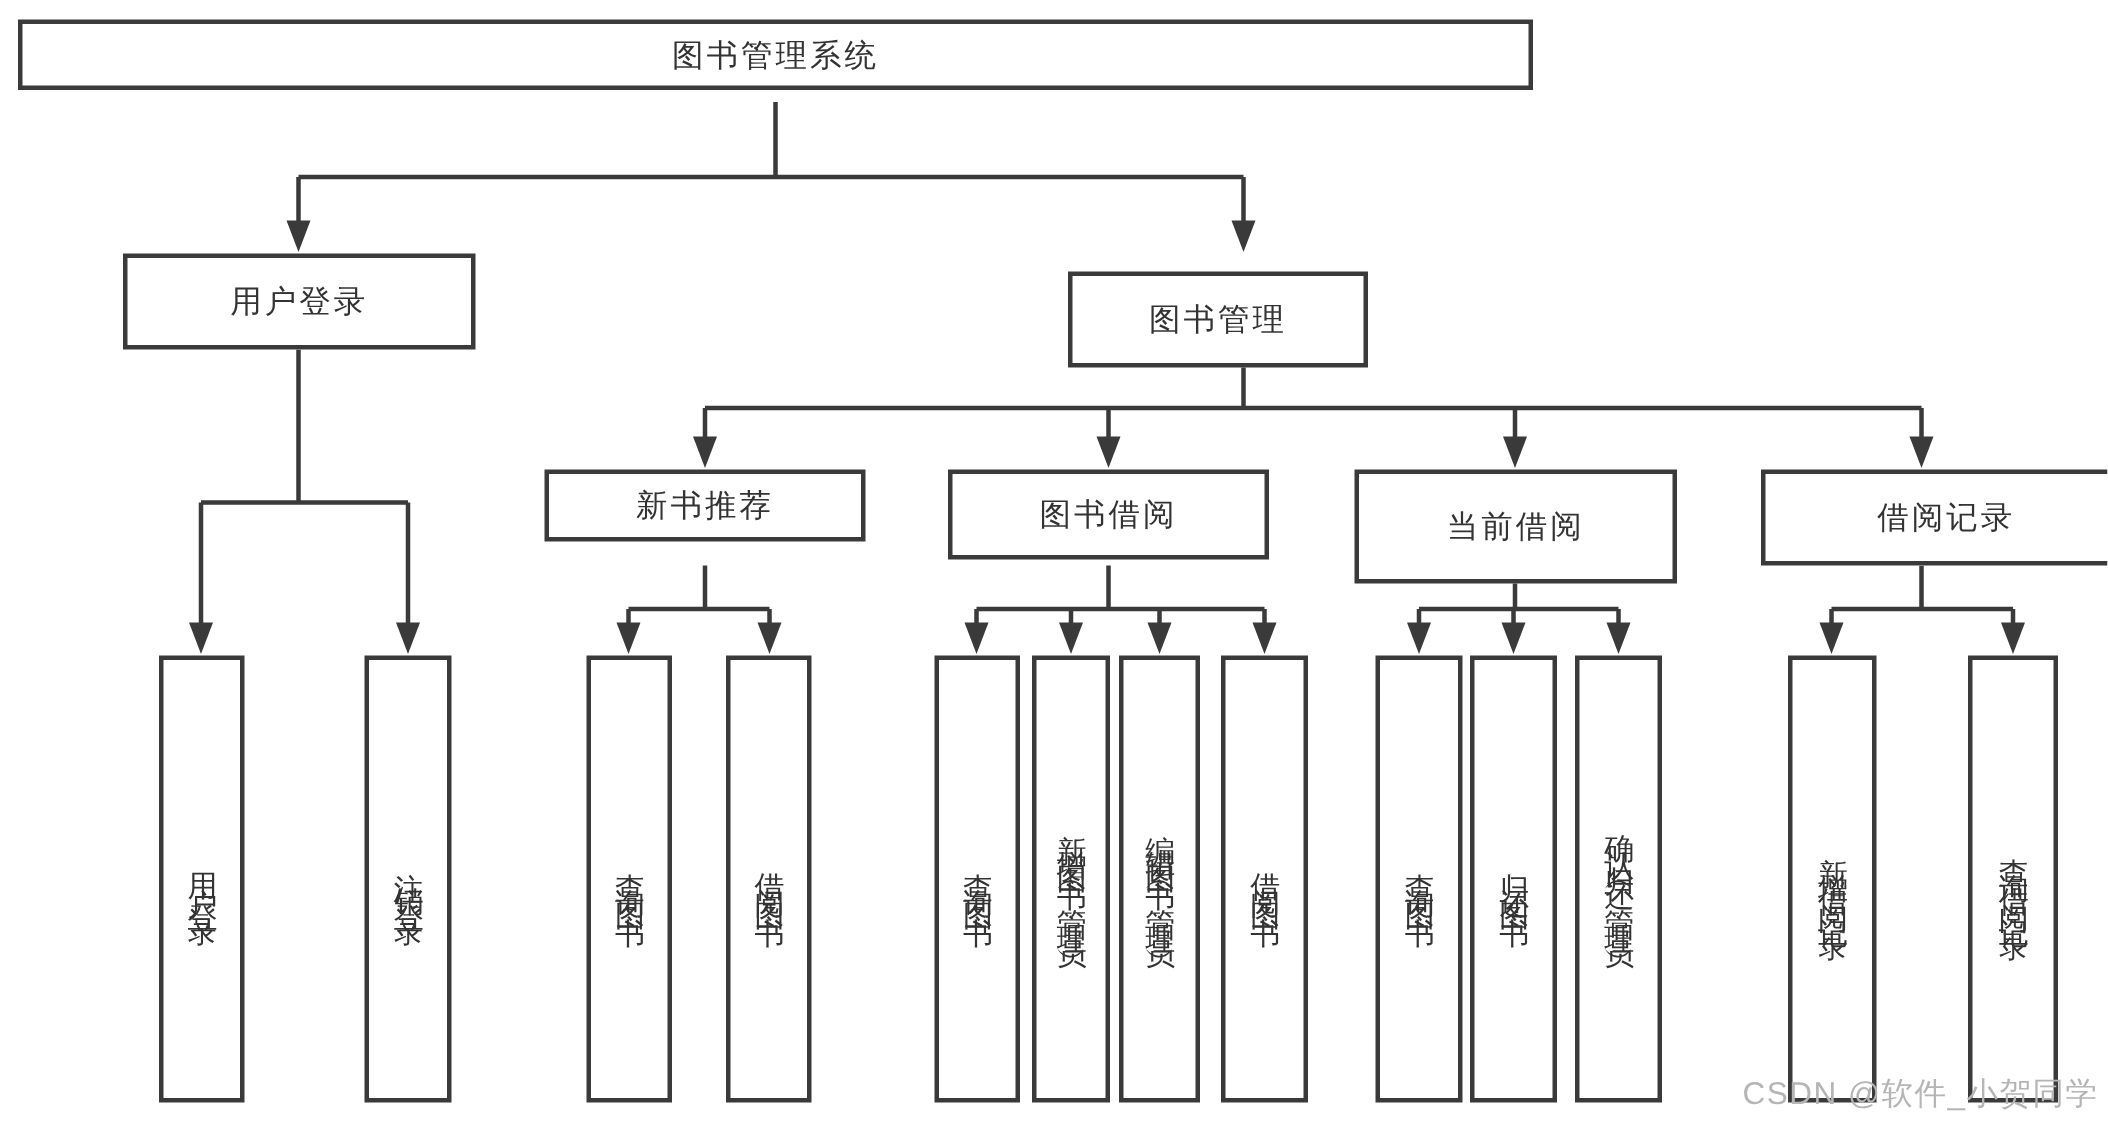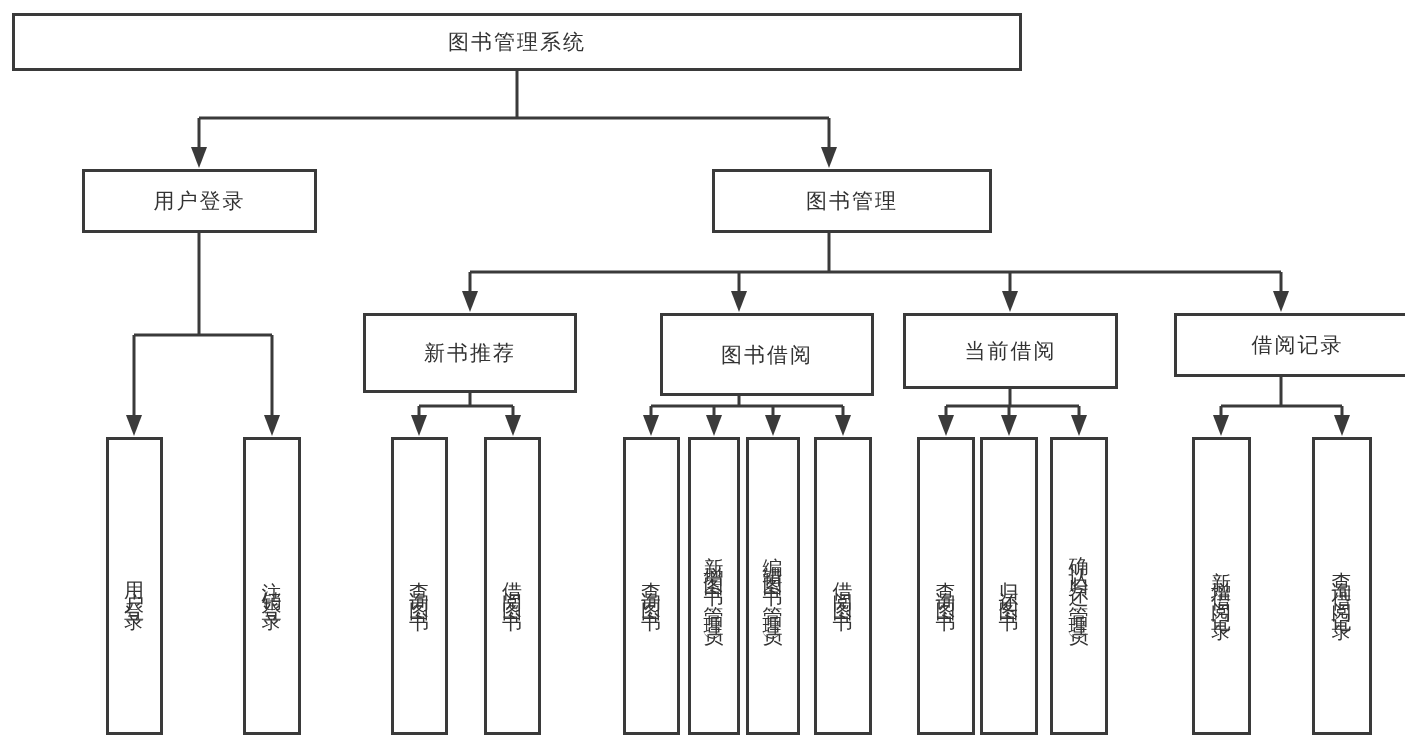--- a/index.html
+++ b/index.html
@@ -78,35 +78,35 @@
       <polygon points="765,415 781,415 773,436"></polygon>
       <polygon points="835,415 851,415 843,436"></polygon>
       <polygon points="938,415 954,415 946,436"></polygon>
       <polygon points="1001,415 1017,415 1009,436"></polygon>
       <polygon points="1071,415 1087,415 1079,436"></polygon>
       <polygon points="1213,415 1229,415 1221,436"></polygon>
       <polygon points="1334,415 1350,415 1342,436"></polygon>
     </g>
   </svg>
 
-  <div class="box hbox" style="left:12px;top:13px;width:1010px;height:58px;">
+  <div class="box hbox" style="left:12px;top:13px;width:1010px;height:47px;">
     <span>图书管理系统</span>
   </div>
 
   <div class="box hbox" style="left:82px;top:169px;width:235px;height:64px;">
     <span>用户登录</span>
   </div>
-  <div class="box hbox" style="left:712px;top:169px;width:280px;height:64px;">
+  <div class="box hbox" style="left:712px;top:181px;width:200px;height:64px;">
     <span>图书管理</span>
   </div>
 
-  <div class="box hbox" style="left:363px;top:313px;width:214px;height:80px;">
+  <div class="box hbox" style="left:363px;top:313px;width:214px;height:48px;">
     <span>新书推荐</span>
   </div>
-  <div class="box hbox" style="left:660px;top:313px;width:214px;height:83px;text-align:center;">
+  <div class="box hbox" style="left:632px;top:313px;width:214px;height:60px;text-align:center;">
     <span>图书借阅</span>
   </div>
   <div class="box hbox" style="left:903px;top:313px;width:215px;height:76px;">
     <span>当前借阅</span>
   </div>
   <div class="box hbox" style="left:1174px;top:313px;width:247px;height:64px;">
     <span>借阅记录</span>
   </div>
 
   <div class="box vbox" style="left:106px;top:437px;width:57px;height:298px;">
@@ -146,14 +146,15 @@
     <span>确认归还（管理员）</span>
   </div>
 
   <div class="box vbox" style="left:1192px;top:437px;width:59px;height:298px;">
     <span>新增借阅记录</span>
   </div>
   <div class="box vbox" style="left:1312px;top:437px;width:60px;height:298px;">
     <span>查询借阅记录</span>
   </div>
 
+  <div class="watermark">CSDN @软件_小贺同学</div>
 
 </div>
 
 </body></html>

